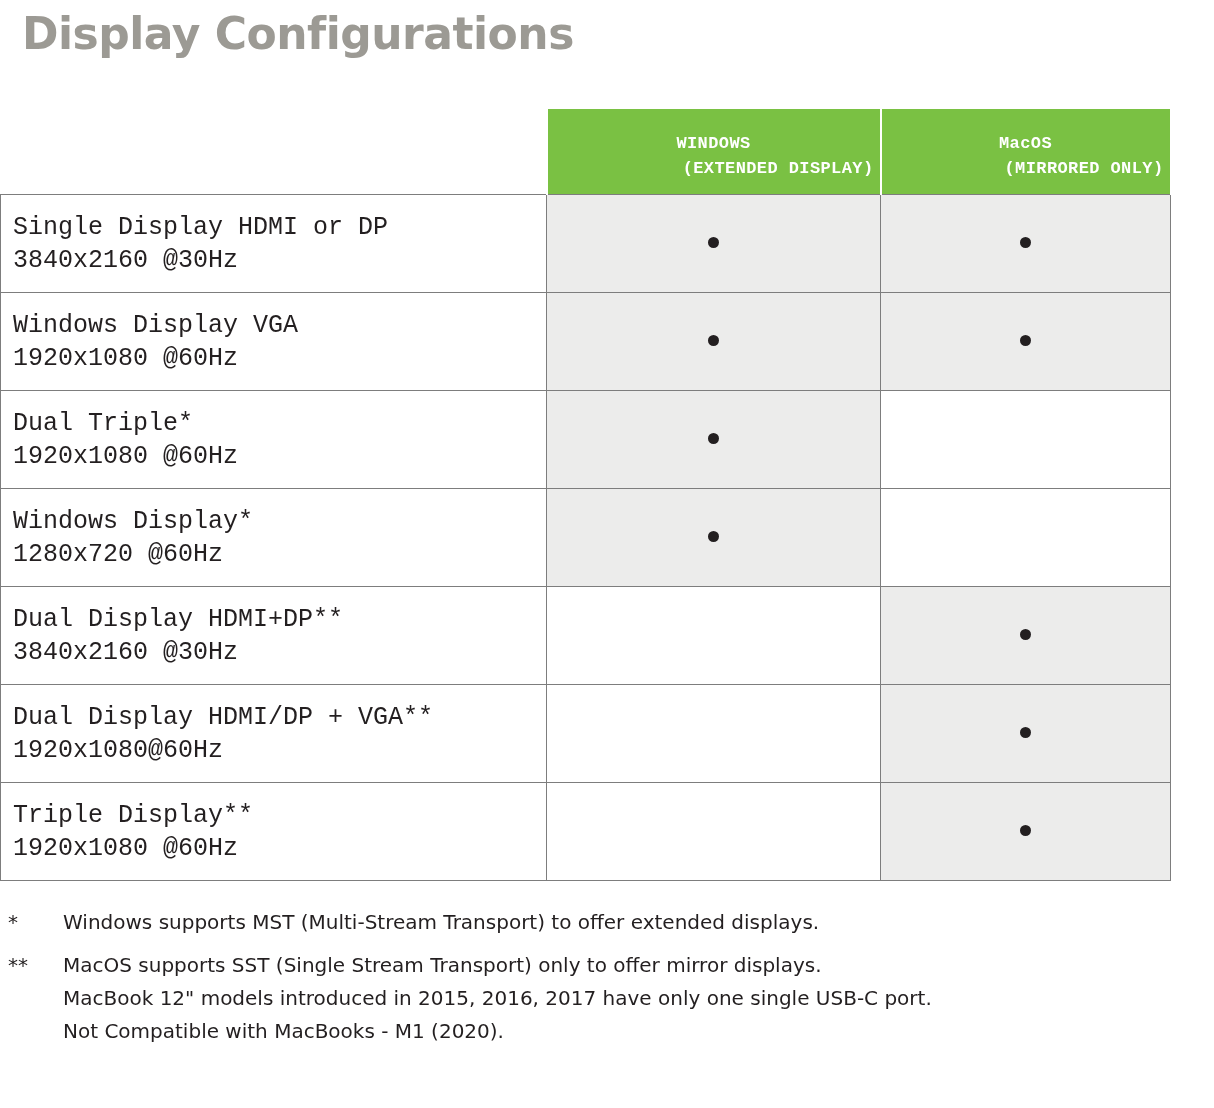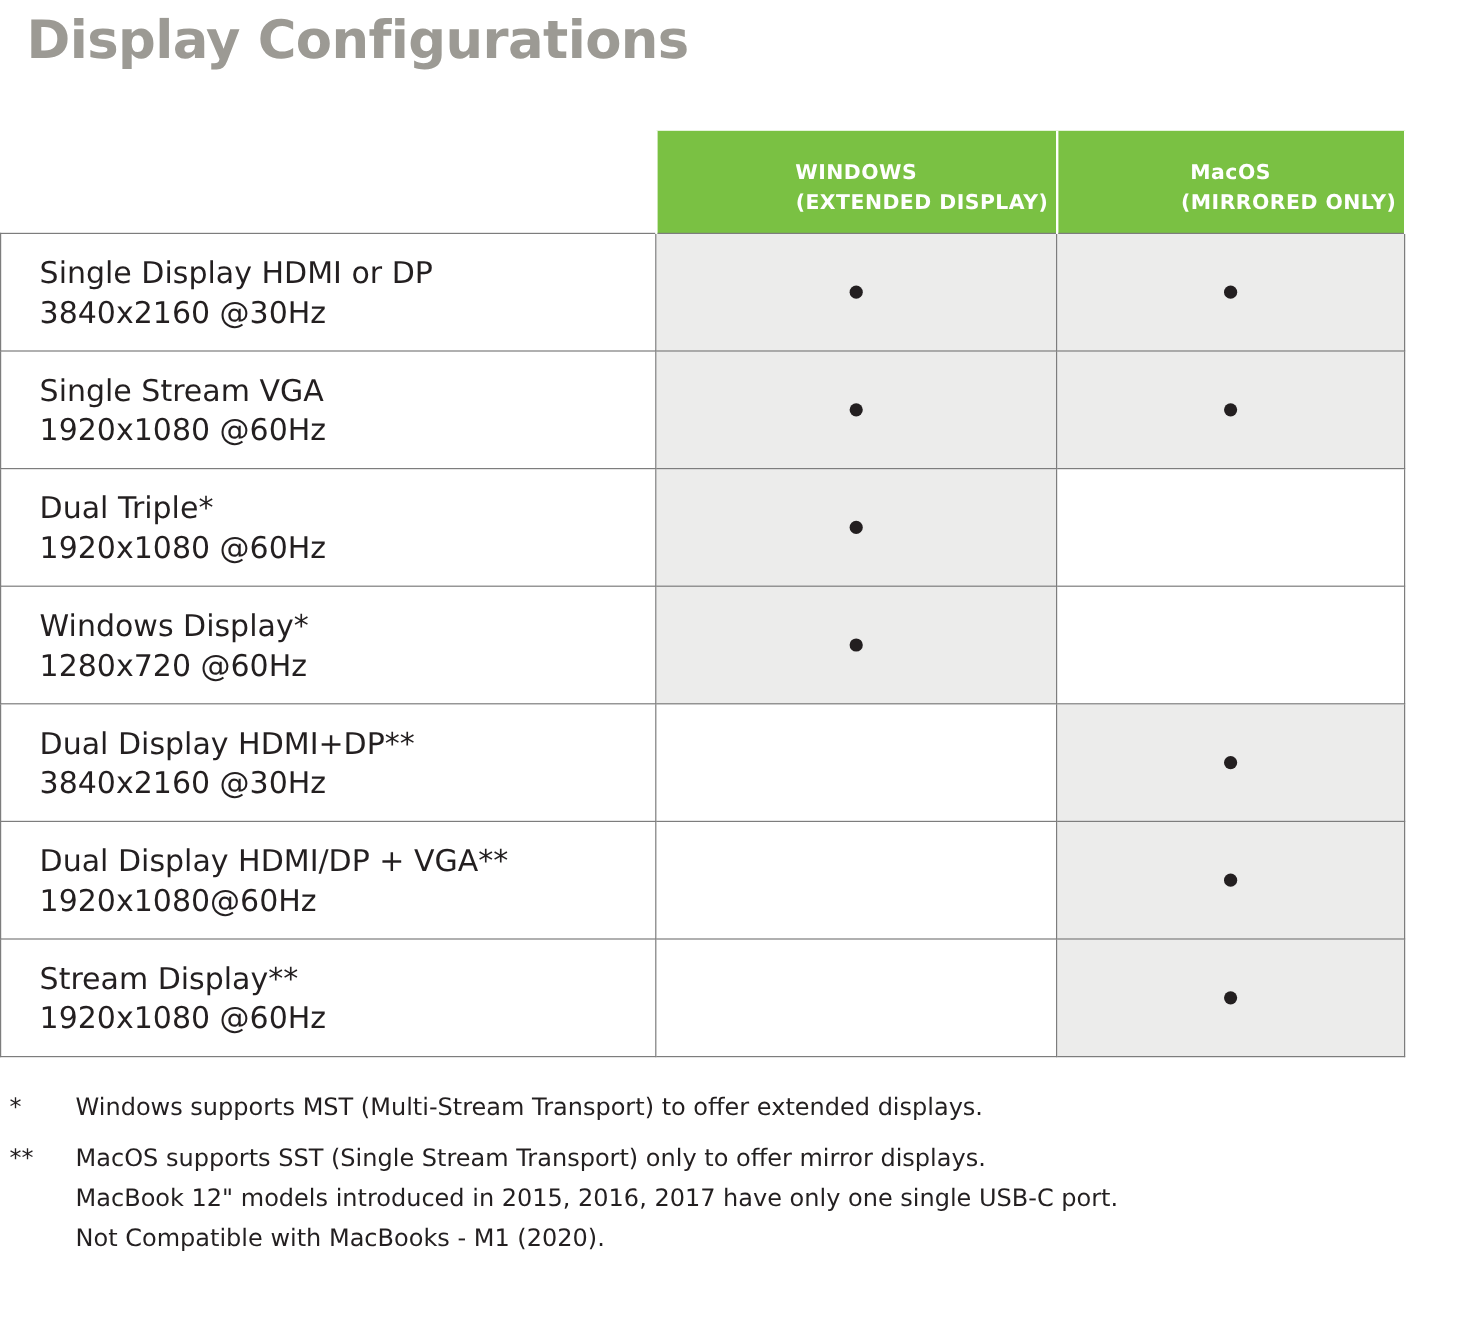--- a/index.html
+++ b/index.html
@@ -32,20 +32,21 @@
   }
   .table-wrap {
     margin: 48px 0 0 0;
     padding: 0 44px 0 0;
   }
   table.cfg {
     border-collapse: collapse;
     table-layout: fixed;
     width: 1170px;
     margin-left: 0;
+    font-family: Liberation Mono, monospace;
   }
   table.cfg col.c-label { width: 546px; }
   table.cfg col.c-win   { width: 334px; }
   table.cfg col.c-mac   { width: 290px; }
 
   thead th {
     padding: 0;
     border: none;
     vertical-align: bottom;
   }
@@ -68,21 +69,21 @@
   }
   th.osh .os-name { display: block; }
   th.osh .os-sub { display: block; text-align: right; }
 
   tbody td {
     border: 1px solid #7d7d7d;
     height: 98px;
     vertical-align: middle;
   }
   td.label {
-    padding: 6px 0 6px 32px;
+    padding: 6px 0 6px 12px;
     font-size: 25px;
     line-height: 1.33;
     color: #231f20;
     background: #ffffff;
     border-left: 1px solid #7d7d7d;
   }
   td.label .l1 { display: block; }
   td.label .l2 { display: block; }
 
   td.mark {
@@ -148,21 +149,21 @@
         <tr>
           <td class="label">
             <span class="l1">Single Display HDMI or DP</span>
             <span class="l2">3840x2160 @30Hz</span>
           </td>
           <td class="mark filled"><span class="dot"></span></td>
           <td class="mark filled"><span class="dot"></span></td>
         </tr>
         <tr>
           <td class="label">
-            <span class="l1">Single Stream VGA</span>
+            <span class="l1">Windows Display VGA</span>
             <span class="l2">1920x1080 @60Hz</span>
           </td>
           <td class="mark filled"><span class="dot"></span></td>
           <td class="mark filled"><span class="dot"></span></td>
         </tr>
         <tr>
           <td class="label">
             <span class="l1">Dual Triple*</span>
             <span class="l2">1920x1080 @60Hz</span>
           </td>
@@ -188,21 +189,21 @@
         <tr>
           <td class="label">
             <span class="l1">Dual Display HDMI/DP + VGA**</span>
             <span class="l2">1920x1080@60Hz</span>
           </td>
           <td class="mark"></td>
           <td class="mark filled"><span class="dot"></span></td>
         </tr>
         <tr>
           <td class="label">
-            <span class="l1">Stream Display**</span>
+            <span class="l1">Triple Display**</span>
             <span class="l2">1920x1080 @60Hz</span>
           </td>
           <td class="mark"></td>
           <td class="mark filled"><span class="dot"></span></td>
         </tr>
       </tbody>
     </table>
   </div>
 
   <div class="notes">

